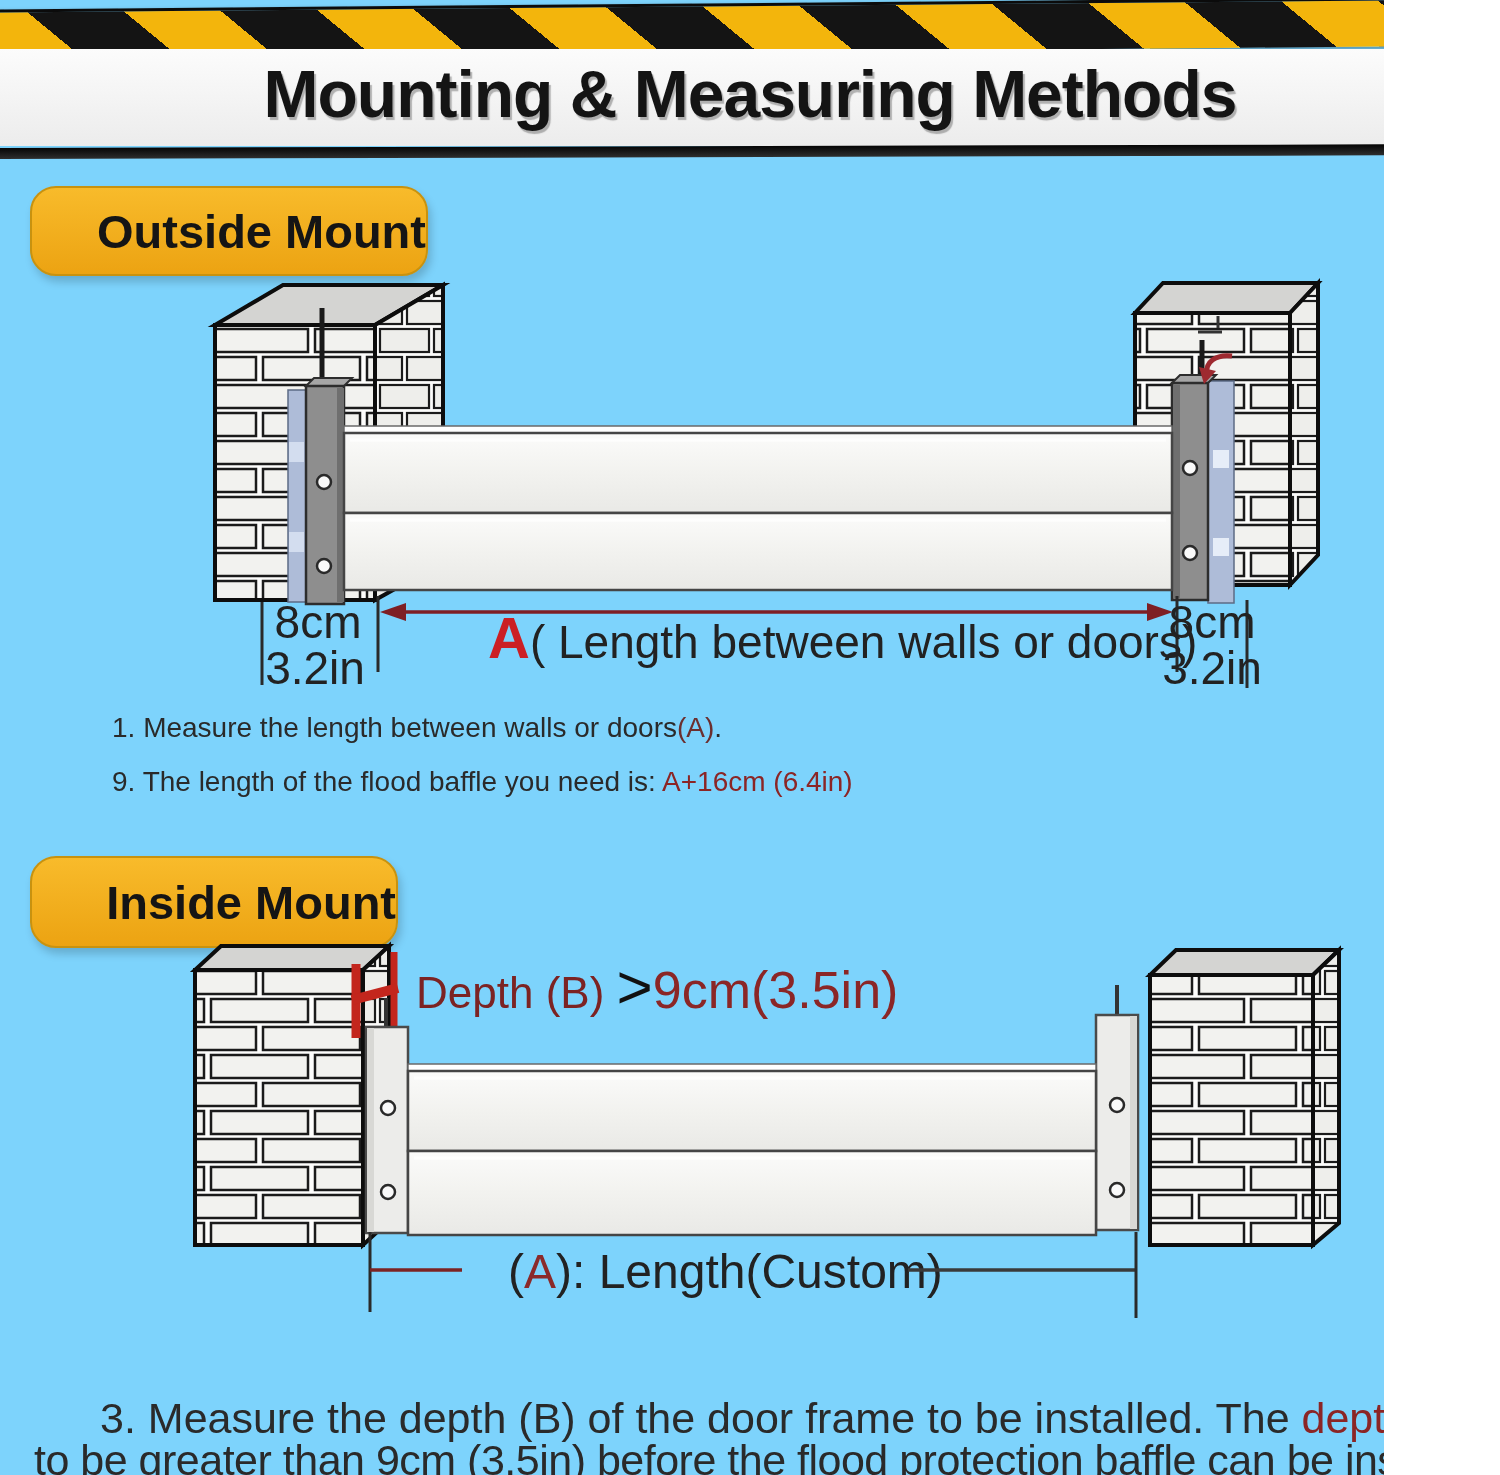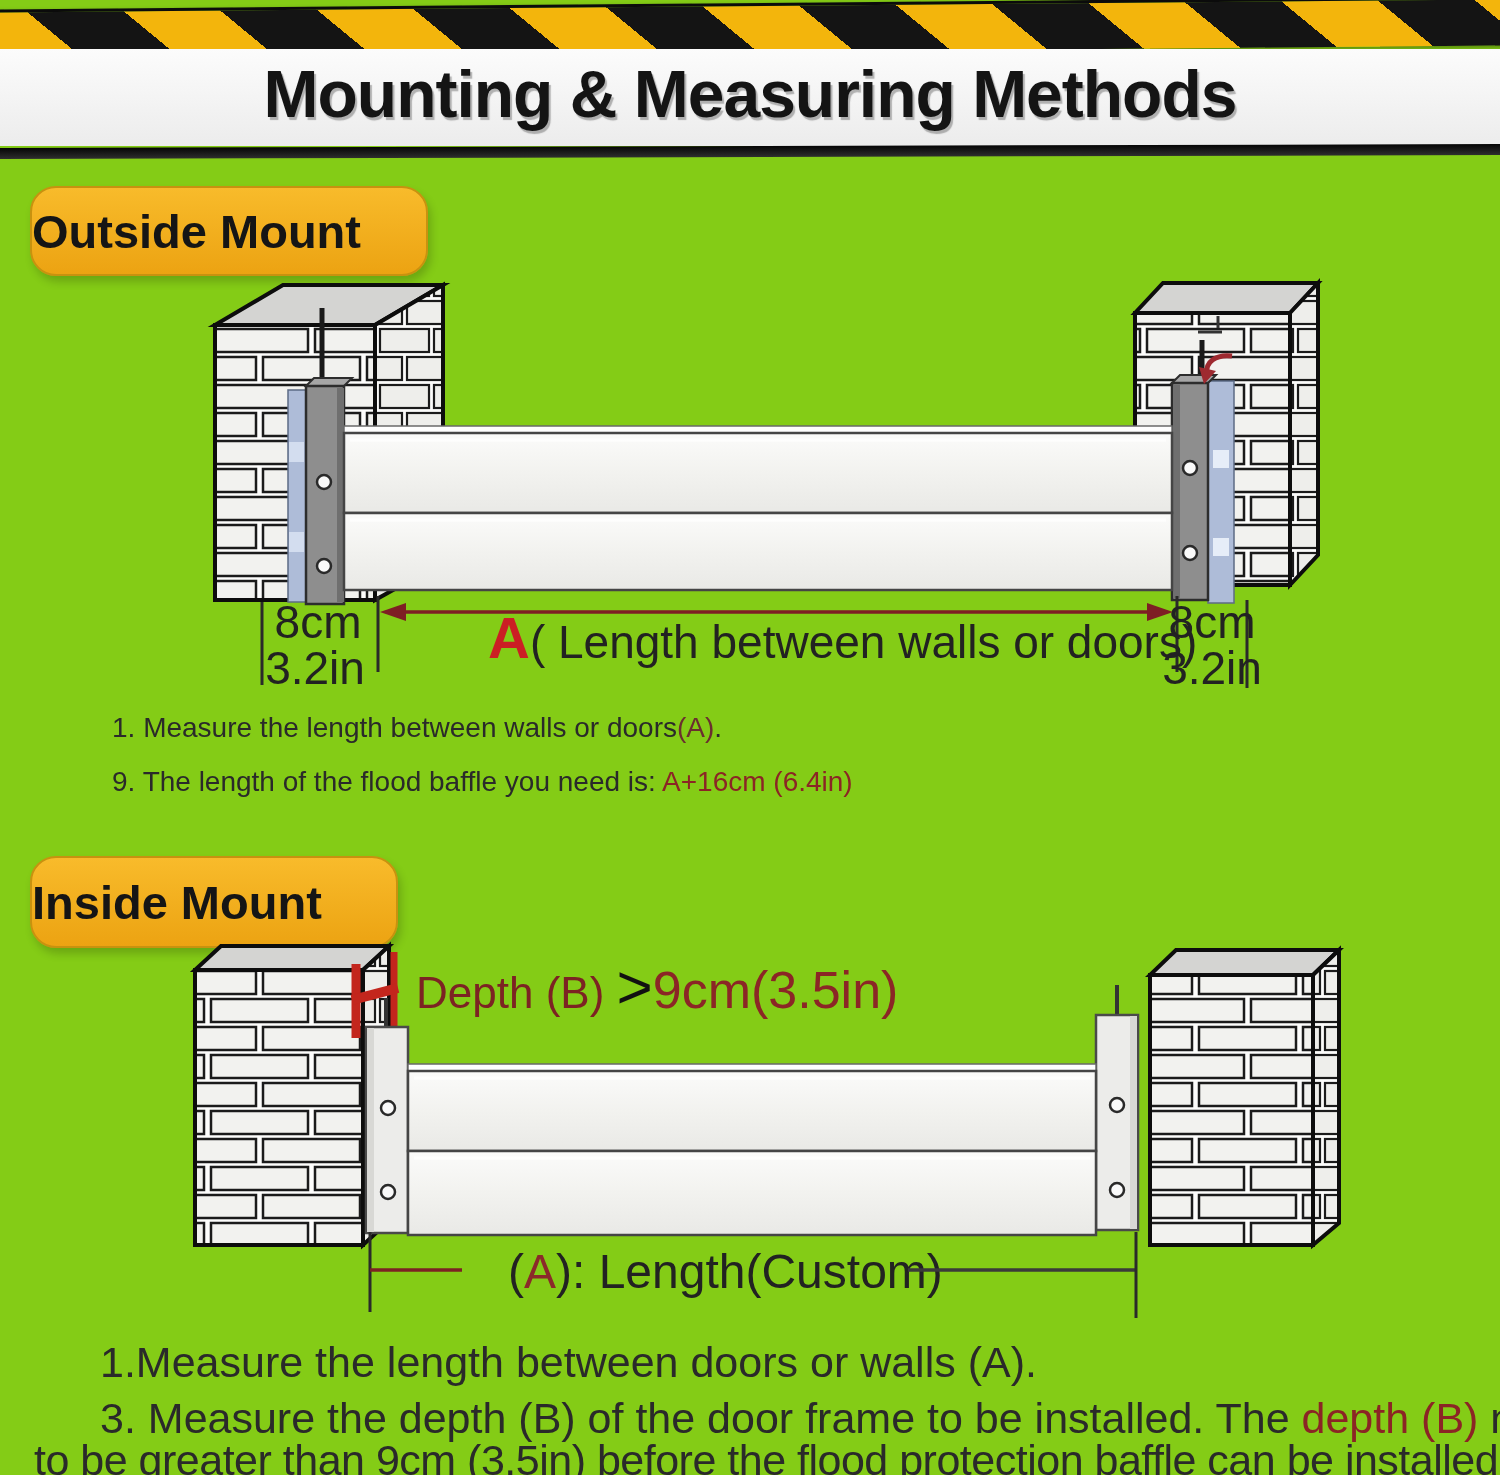--- a/index.html
+++ b/index.html
@@ -1,31 +1,31 @@
 <!DOCTYPE html>
 <html><head>
 <meta charset="utf-8">
 <style>
   html,body{margin:0;padding:0;background:#fff;}
-  .page{position:relative;width:1500px;height:1475px;background:#84cc16;overflow:hidden;
+  .page{position:relative;width:1384px;height:1475px;background:#7dd3fc;overflow:hidden;
         font-family:"Liberation Sans",sans-serif;color:#262626;}
   
   .hazard{position:absolute;left:-14px;top:3px;width:1528px;height:46px;
           background:repeating-linear-gradient(40deg,#f3b50c 0 62px,#141414 62px 124px);
           border-top:3px solid #0b0b0b;transform:rotate(-0.5deg);
           box-shadow:0 2px 4px rgba(0,0,0,.35);}
   .header-strip{position:absolute;left:0;top:49px;width:1500px;height:97px;
           background:linear-gradient(#fcfcfc,#ececec);}
   .title{position:absolute;left:0;top:56px;width:1500px;text-align:center;
          font-size:66px;font-weight:700;letter-spacing:-1px;color:#141414;
          text-shadow:2px 3px 1px rgba(110,110,110,.5);}
   .divider-bar{position:absolute;left:-5px;top:146px;width:1510px;height:11px;
          background:linear-gradient(#050505,#2e2e2e);transform:rotate(-0.15deg);}
   
-  .badge{position:absolute;display:flex;align-items:center;justify-content:flex-start;
+  .badge{position:absolute;display:flex;align-items:center;justify-content:flex-end;
          background:linear-gradient(180deg,#f8bb2b,#eca312);
          border:2px solid #c8920f;border-radius:26px;
          box-shadow:3px 6px 8px rgba(0,0,0,.18);
          font-size:47px;font-weight:700;color:#151515;}
   .badge-outside{left:30px;top:186px;width:394px;height:86px;}
   .badge-inside{left:30px;top:856px;width:364px;height:88px;}
   
   .diagram{position:absolute;left:0;}
   svg text{font-family:"Liberation Sans",sans-serif;}
   
@@ -211,23 +211,20 @@
 
     <g>
       <line x1="370" y1="292" x2="370" y2="372" stroke="#2a2a2a" stroke-width="3"></line>
       <line x1="370" y1="330" x2="462" y2="330" stroke="#7c2323" stroke-width="3.5"></line>
       <text x="508" y="348"><tspan font-size="48" fill="#222">(</tspan><tspan font-size="48" fill="#8b2a2a">A</tspan><tspan font-size="48" fill="#222">): Length(Custom)</tspan></text>
       <line x1="908" y1="330" x2="1136" y2="330" stroke="#3a3a3a" stroke-width="3.5"></line>
       <line x1="1136" y1="292" x2="1136" y2="378" stroke="#2a2a2a" stroke-width="3"></line>
     </g>
   </svg>
 
-  <div class="step steps-bottom" style="left:100px;top:1338px">
-    <span>1.Measure the length between doors or walls (A).</span>
-  </div>
   <div class="step steps-bottom" style="left:100px;top:1394px">
     <span>3. Measure the depth (B) of the door frame to be installed. The </span><span class="red">depth (B)</span><span> needs</span>
   </div>
   <div class="step steps-bottom" style="left:34px;top:1436px;letter-spacing:-0.5px">
     <span>to be greater than 9cm (3.5in) before the flood protection baffle can be installed.</span>
   </div>
 
 </div>
 
 </body></html>

